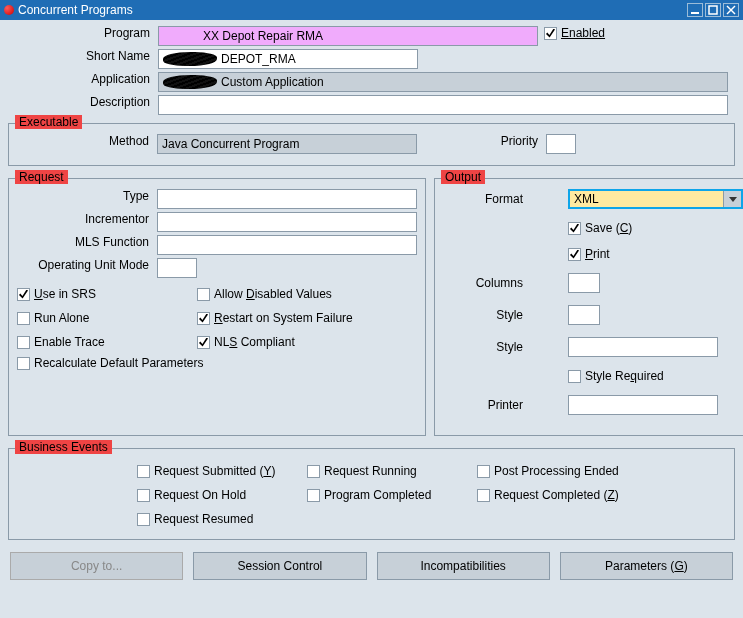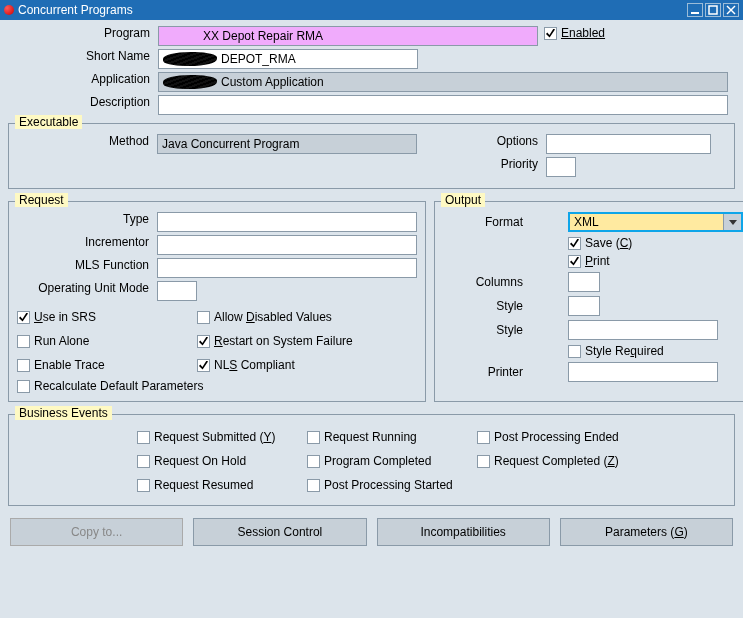--- a/index.html
+++ b/index.html
@@ -14,38 +14,38 @@
   .content { padding: 6px 8px 8px 8px; }
   .form-row { display:flex; align-items:flex-start; margin-bottom:3px; }
   .label { text-align:right; padding-right:8px; color:#000; }
   .label.w150 { width:150px; }
   .label.w90 { width:88px; }
   .input-text { height:20px; border:1px solid #8a9aa8; background:#fff; padding:0 4px; display:flex; align-items:center; overflow:hidden; white-space:nowrap; }
   .input-text.yellow { background:#f0abfc;padding-left:44px; }
   .input-text.ro { background:#c7d0d8; }
   .smudge { display:inline-block; width:54px; height:14px; background: repeating-linear-gradient(-20deg,#000 0 2px,#111 2px 4px); border-radius:50% 40% 50% 40%; margin-right:4px; flex-shrink:0;}
   .fieldset { border:1px solid #8a9aa8; margin:8px 0 4px 0; padding:10px 8px 8px 8px; position:relative; }
-  .legend { position:absolute; top:-9px; left:6px; background:#fef9c3; padding:0 4px; color:#000; }
+  .legend { position:absolute; top:-9px; left:6px; background:#ef4444; padding:0 4px; color:#000; }
   .panel-row { display:flex; gap:8px; }
   .panel { flex:1; }
   .checkbox { display:flex; align-items:center; gap:4px; }
   .cb-box { width:13px; height:13px; border:1px solid #8a9aa8; background:#fff; display:flex; align-items:center; justify-content:center; flex-shrink:0;}
   .cb-box.checked::after { content:""; width:9px; height:9px; background: #000; clip-path: polygon(14% 44%, 0 60%, 40% 100%, 100% 12%, 84% 0, 38% 72%);}
   .select { height:20px; border:2px solid #0ea5e9; background:#ffeaa0; display:flex; align-items:center; padding:0 4px; position:relative; }
   .select-arrow { position:absolute; right:0; top:0; width:18px; height:100%; background:#c7d0d8; border-left:1px solid #8a9aa8; display:flex; align-items:center; justify-content:center;}
   .select-arrow::after{content:""; width:0;height:0;border-left:4px solid transparent;border-right:4px solid transparent;border-top:5px solid #333;}
   .u { text-decoration: underline; }
   .check-grid { display:flex; }
   .check-col { width:170px; }
   .check-col .checkbox { height:24px; }
   .btn-row { display:flex; gap:10px; padding: 8px 2px; }
   .btn { flex:1; height:28px; background:#c7d0d8; border:1px solid #8a9aa8; display:flex; align-items:center; justify-content:center; }
   .btn.disabled { color:#888; border-color:#aaa; }
   .trow { display:flex; align-items:center; margin-bottom:3px;}
-  .output-section .trow { margin-bottom:4px;gap:37px; }
+  .output-section .trow { margin-bottom:12px;gap:37px; }
 </style>
 </head>
 <body>
 
 <div class="window">
   <div class="titlebar">
     <span class="titlebar-icon"></span>
     <span class="titlebar-title">Concurrent Programs</span>
     <div class="titlebar-controls">
       <div class="titlebar-btn">
@@ -107,26 +107,20 @@
         <div style="flex:1">
           <div class="form-row">
             <div class="label w150" style="width:140px">Method</div>
             <div class="input-text ro" style="width:260px">
                 <span>Java Concurrent Program</span>
               </div>
           </div>
         </div>
         <div style="width:290px">
           <div class="form-row">
-            <div class="label w90" style="width:110px">Options</div>
-            <div class="input-text" style="width:165px">
-                <span></span>
-              </div>
-          </div>
-          <div class="form-row">
             <div class="label w90" style="width:110px">Priority</div>
             <div class="input-text" style="width:30px">
                 <span></span>
               </div>
           </div>
         </div>
       </div>
     </div>
 
     <div class="panel-row">
@@ -270,24 +264,20 @@
           </div>
           <div class="check-col">
             <div class="checkbox">
                 <div class="cb-box"></div>
                 <span>Request Running</span>
               </div>
             <div class="checkbox">
                 <div class="cb-box"></div>
                 <span>Program Completed</span>
               </div>
-            <div class="checkbox">
-                <div class="cb-box"></div>
-                <span>Post Processing Started</span>
-              </div>
           </div>
           <div class="check-col">
             <div class="checkbox">
                 <div class="cb-box"></div>
                 <span>Post Processing Ended</span>
               </div>
             <div class="checkbox">
                 <div class="cb-box"></div>
                 <span><span>Request Completed (</span><span class="u">Z</span><span>)</span></span>
               </div>

